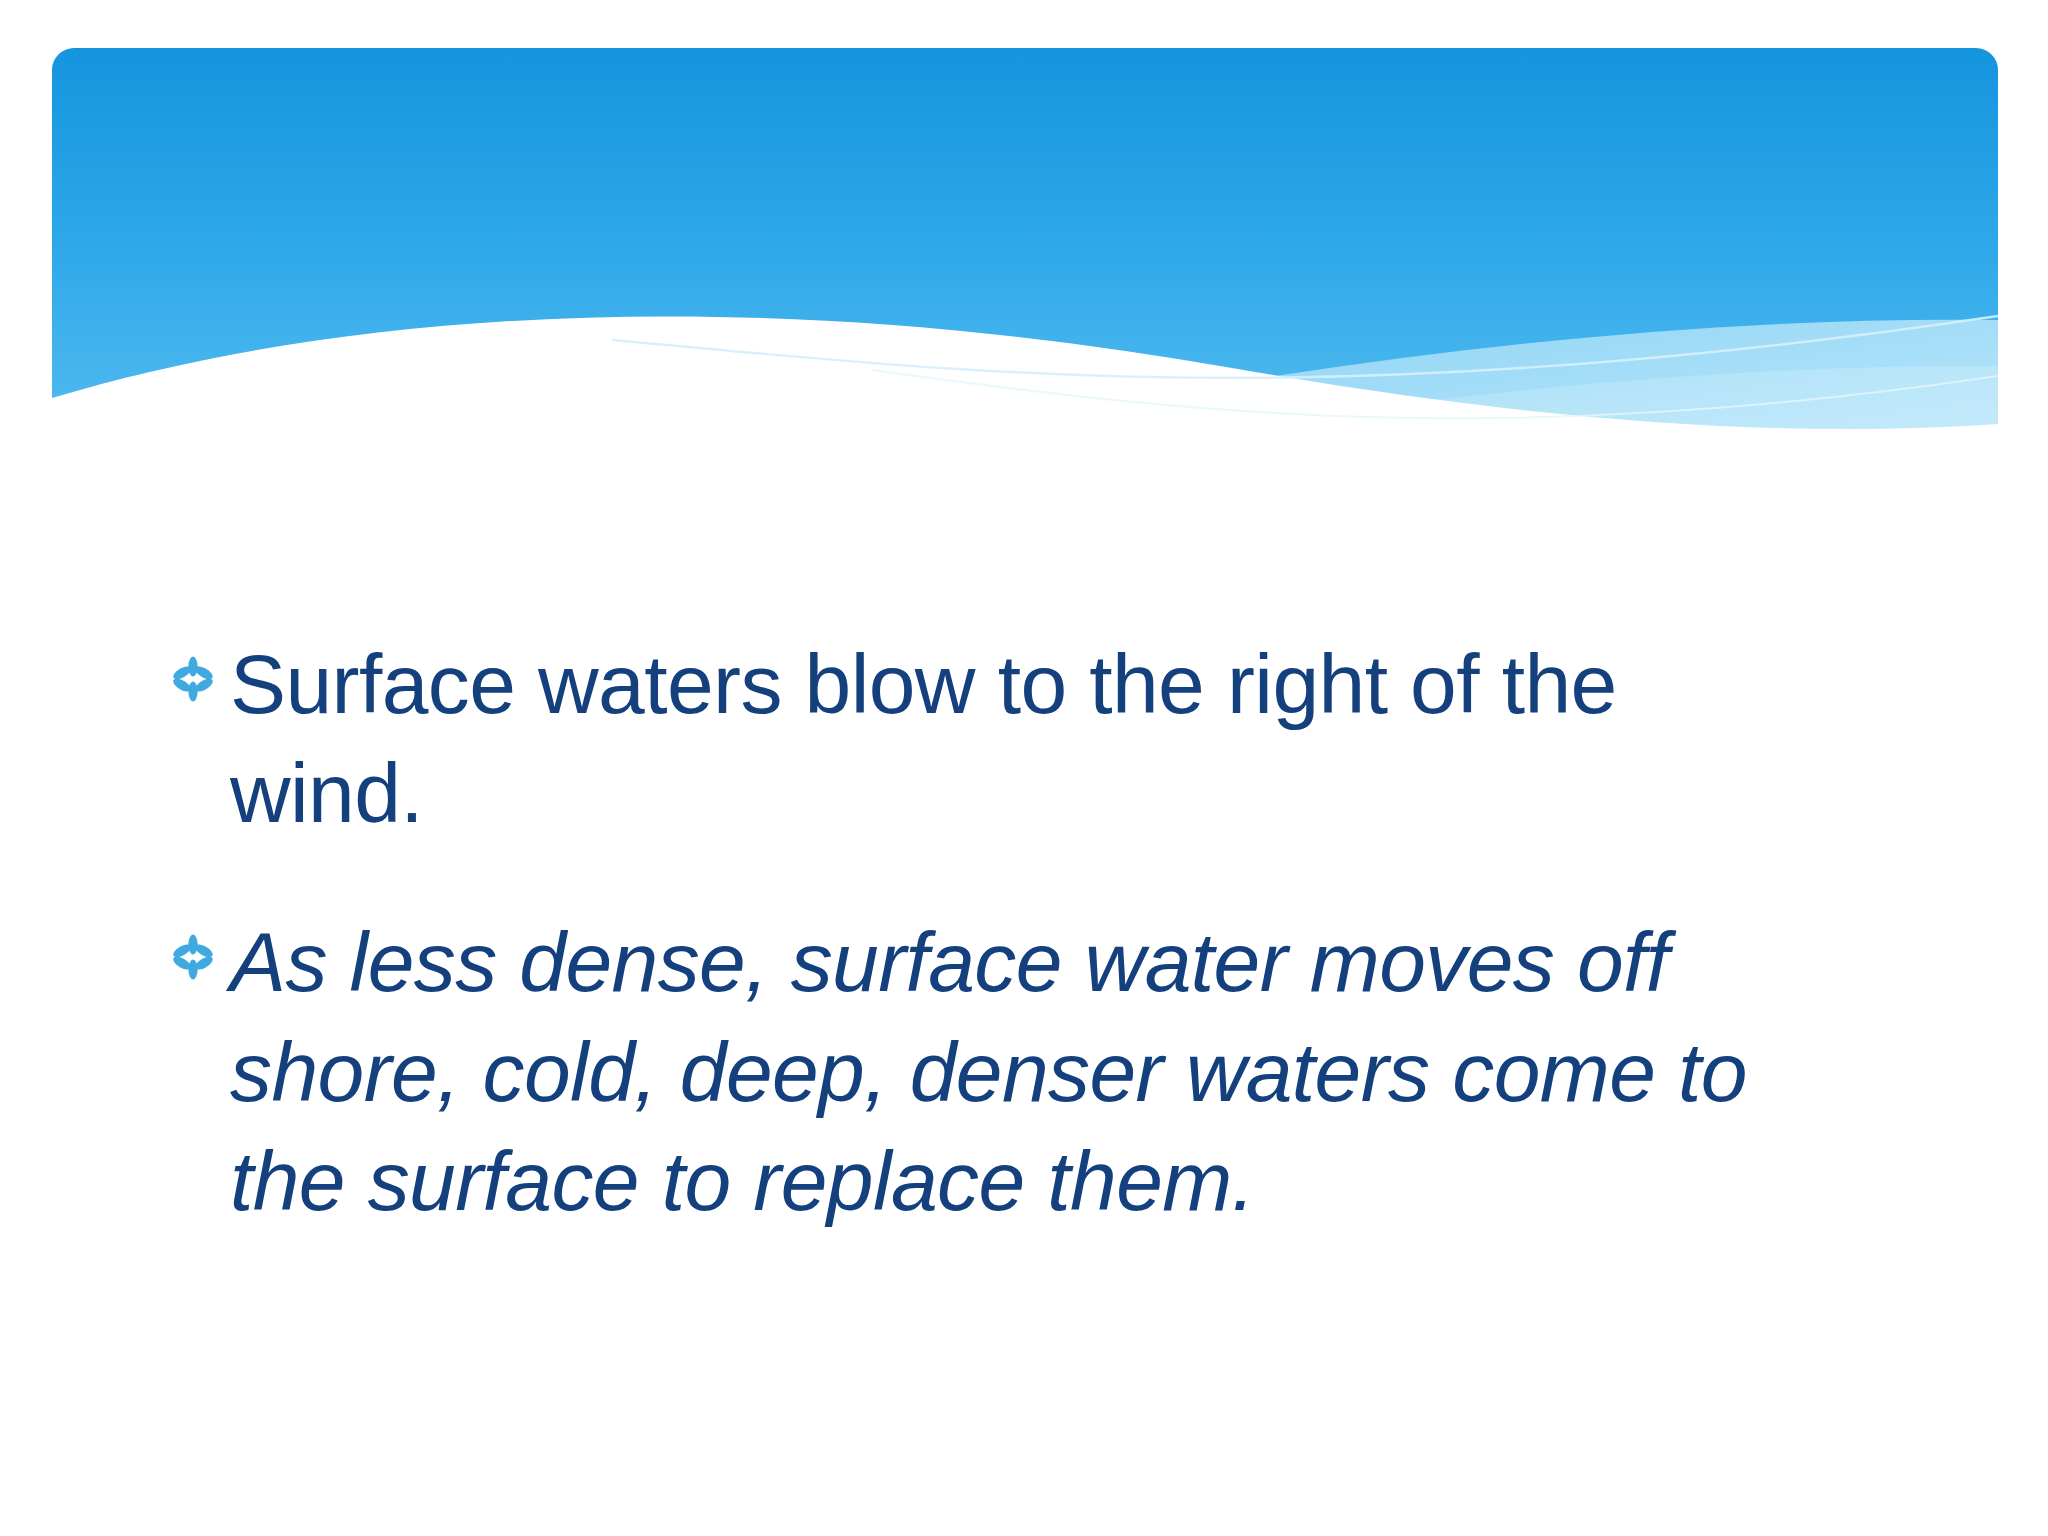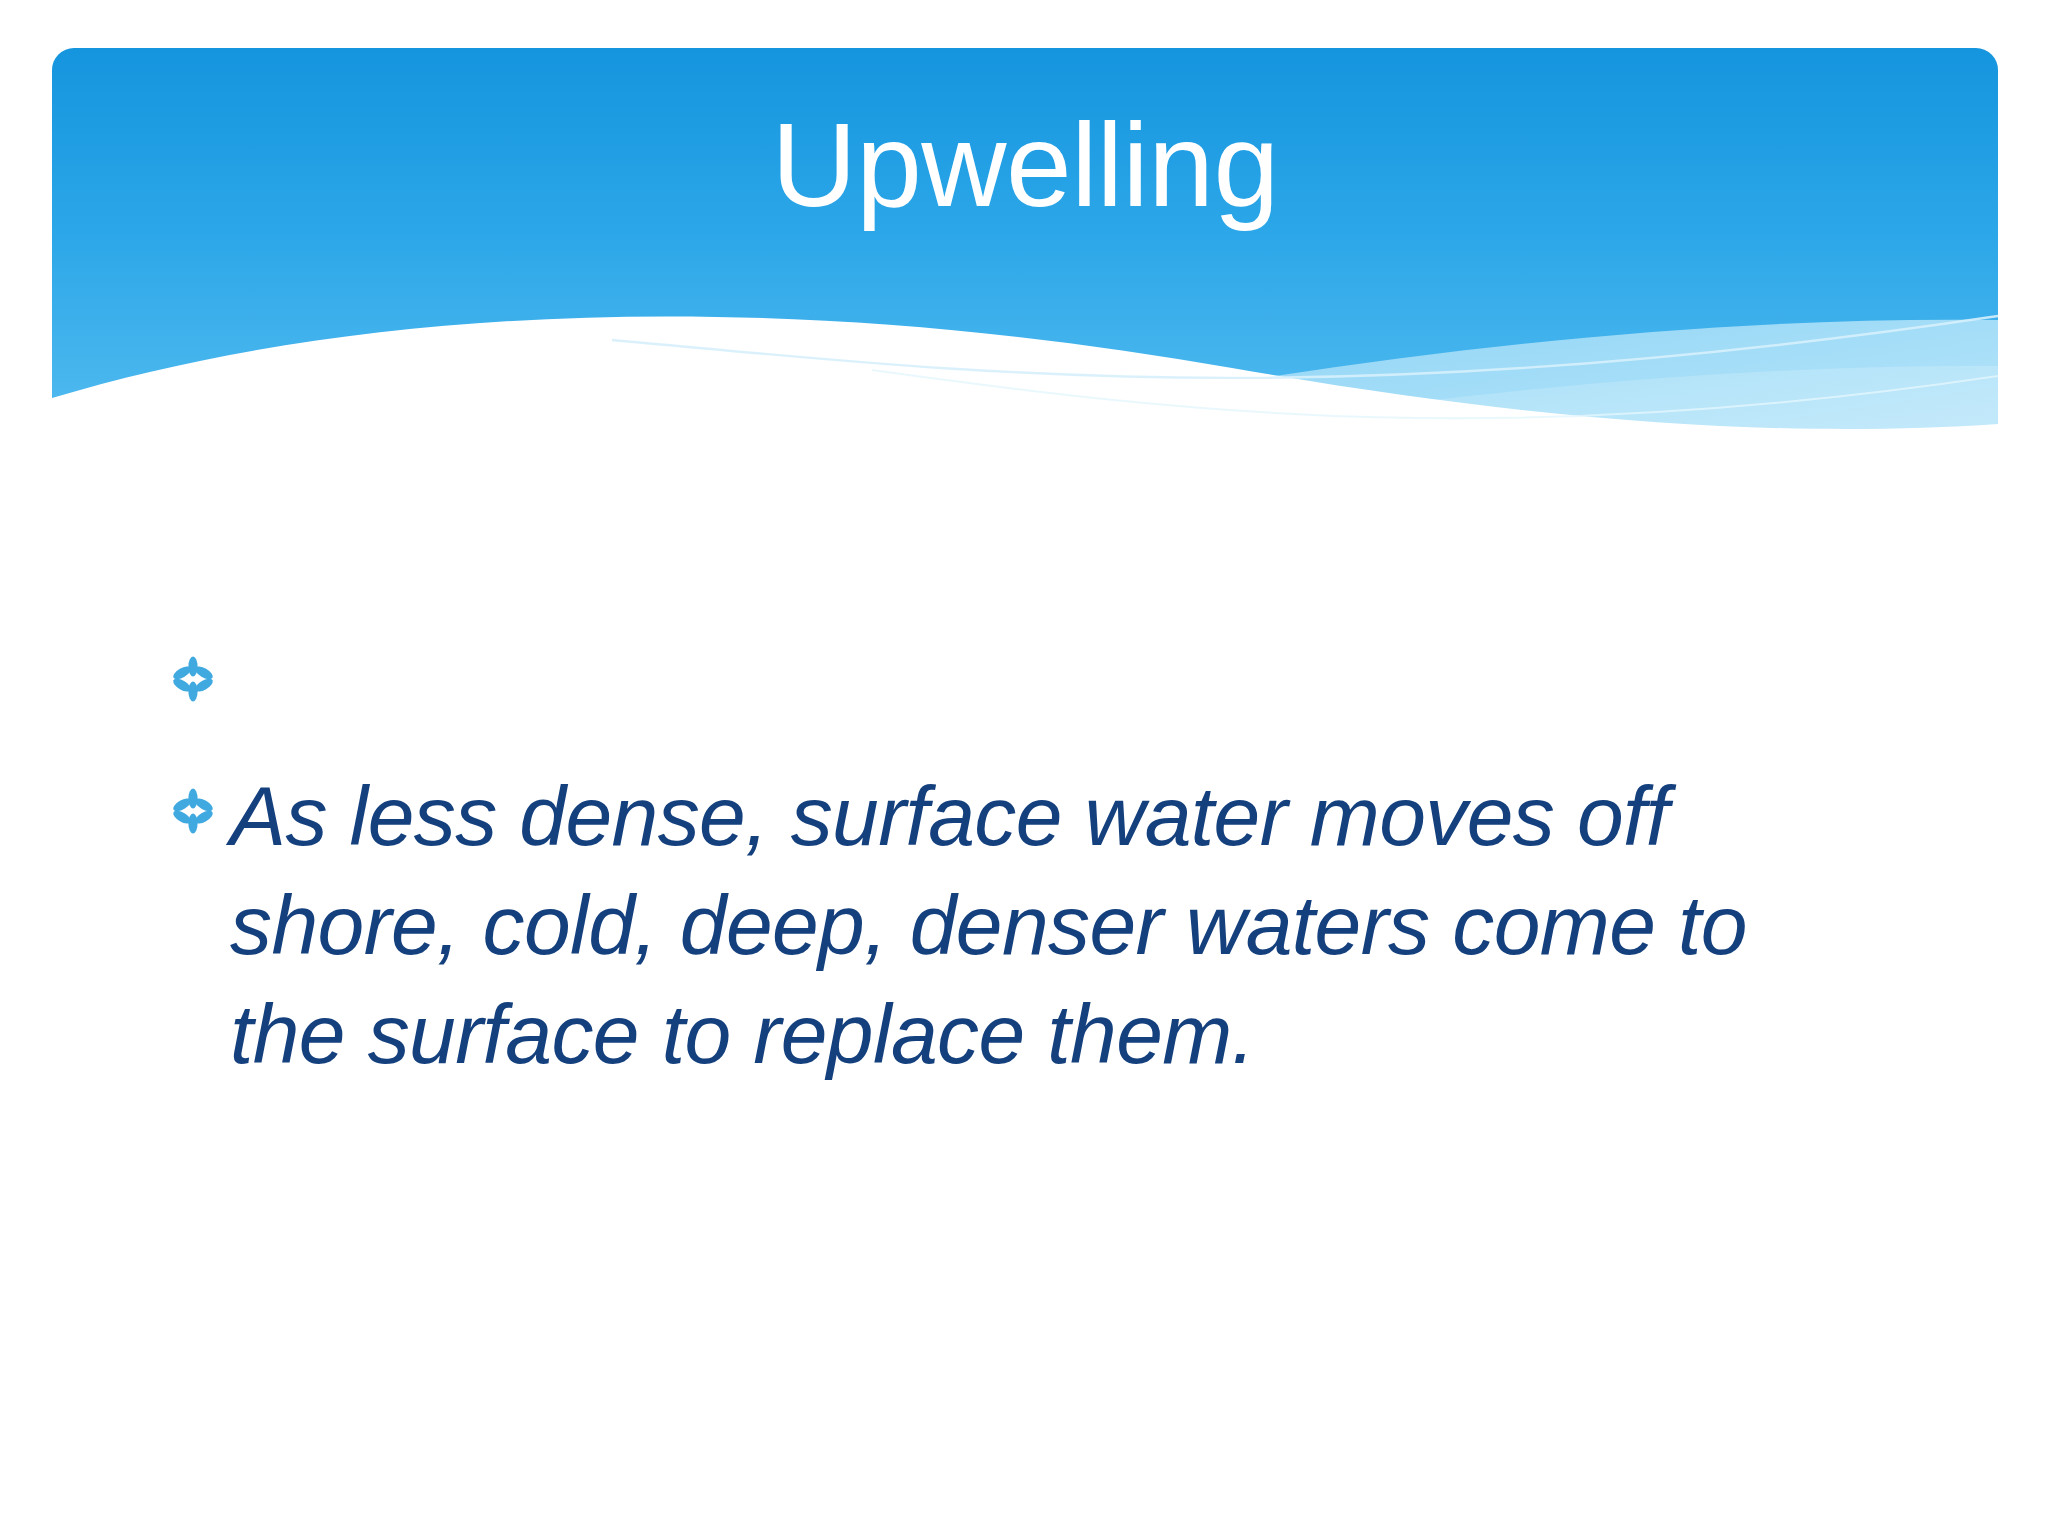--- a/index.html
+++ b/index.html
@@ -120,37 +120,37 @@
 
       <path d="M1946,318 C1650,316 1330,352 1010,404 C760,444 380,478 0,496 L0,400 H1946 Z" fill="url(#lightWaveGrad2)"></path>
 
       <path d="M0,400 L0,350 C340,248 760,246 1180,320 C1500,376 1740,390 1946,376 L1946,400 Z" fill="#FFFFFF"></path>
 
       <path d="M560,292 C900,322 1260,370 1946,268" fill="none" stroke="#D6F0FC" stroke-width="2.4" opacity="0.9"></path>
       <path d="M820,322 C1150,368 1460,400 1946,328" fill="none" stroke="#E4F6FD" stroke-width="2" opacity="0.8"></path>
     </svg>
   </div>
 
-  <div id="slide-title">Upwelling</div>
 
   <div id="body-content">
 
     <div class="bullet-item" id="bullet-1">
       <span class="bullet-marker">
         <svg width="46" height="46" viewBox="0 0 46 46">
           <g fill="#3FA9E0">
             <ellipse cx="23" cy="10.5" rx="4.6" ry="10"></ellipse>
             <ellipse cx="23" cy="35.5" rx="4.6" ry="10"></ellipse>
             <ellipse cx="12.2" cy="16.8" rx="4.6" ry="10" transform="rotate(60 12.2 16.8)"></ellipse>
             <ellipse cx="33.8" cy="29.2" rx="4.6" ry="10" transform="rotate(60 33.8 29.2)"></ellipse>
             <ellipse cx="12.2" cy="29.2" rx="4.6" ry="10" transform="rotate(-60 12.2 29.2)"></ellipse>
             <ellipse cx="33.8" cy="16.8" rx="4.6" ry="10" transform="rotate(-60 33.8 16.8)"></ellipse>
           </g>
         </svg>
       </span>
+      <span class="bullet-text">Surface waters blow to the right of the wind.</span>
     </div>
 
     <div class="bullet-item" id="bullet-2">
       <span class="bullet-marker">
         <svg width="46" height="46" viewBox="0 0 46 46">
           <g fill="#3FA9E0">
             <ellipse cx="23" cy="10.5" rx="4.6" ry="10"></ellipse>
             <ellipse cx="23" cy="35.5" rx="4.6" ry="10"></ellipse>
             <ellipse cx="12.2" cy="16.8" rx="4.6" ry="10" transform="rotate(60 12.2 16.8)"></ellipse>
             <ellipse cx="33.8" cy="29.2" rx="4.6" ry="10" transform="rotate(60 33.8 29.2)"></ellipse>

